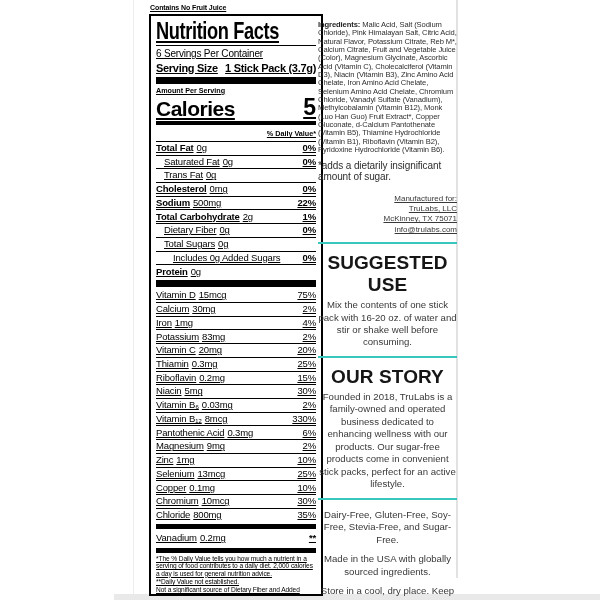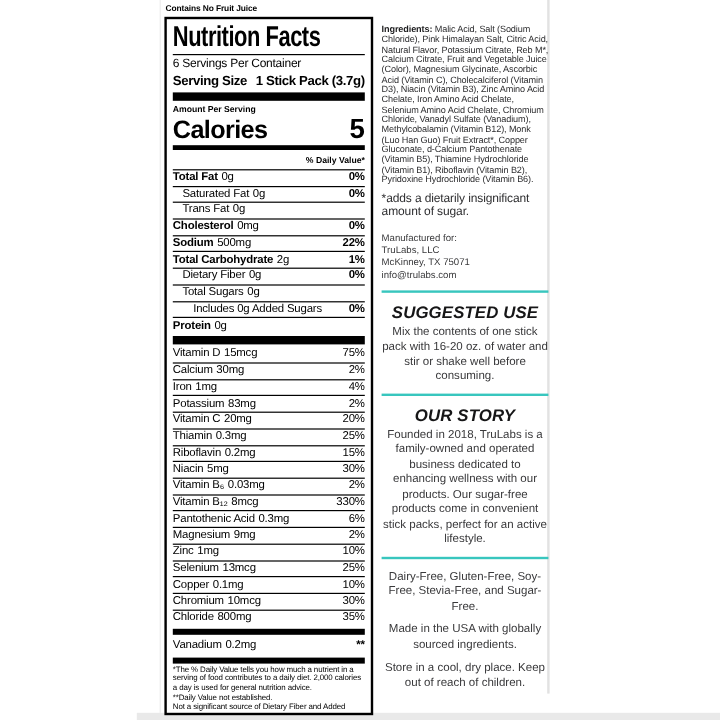--- a/index.html
+++ b/index.html
@@ -9,21 +9,21 @@
     -webkit-font-smoothing:antialiased;
   }
   .page{position:absolute;inset:0;}
 
   
   .edge-left{position:absolute;left:133px;top:0;width:1px;height:594px;background:#ededed;}
   .edge-right{position:absolute;left:456px;top:0;width:2px;height:578px;background:#e2e2e2;}
   .edge-bottom{position:absolute;left:114px;right:0;bottom:0;height:6px;background:#e9e9e9;}
 
   
-  .left-col{position:absolute;left:137px;top:4px;width:174px;color:#000;}
+  .left-col{position:absolute;left:149px;top:4px;width:174px;color:#000;text-decoration:underline;}
   .top-note{font-size:7px;font-weight:bold;letter-spacing:-0.1px;margin:0 0 3px 1px;}
   .nf-box{border:2px solid #000;box-sizing:border-box;width:174px;height:582px;
           padding:3px 5px 2px;overflow:hidden;}
   .nf-title-wrap{border-bottom:1px solid #000;padding-bottom:2px;}
   .nf-title{font-size:24px;font-weight:bold;letter-spacing:-0.5px;line-height:1;
             white-space:nowrap;transform:scaleX(0.76);transform-origin:left center;}
   .servings{font-size:10px;line-height:1.25;margin-top:2px;letter-spacing:-0.2px;}
   .serving-size{display:flex;justify-content:space-between;font-size:11px;font-weight:bold;
                 line-height:1.3;letter-spacing:-0.3px;}
   .bar{background:#000;margin:2px 0;}
@@ -44,24 +44,24 @@
   .ind2{padding-left:17px;}
   .row.van{padding:2.5px 0;}
   #footnotes{margin-top:1px;}
   .fn{font-size:6.6px;line-height:1.12;margin:0 0 1px;letter-spacing:-0.1px;}
 
   
   .right-col{position:absolute;left:318px;top:21px;width:139px;color:#39393b;}
   .ingredients{font-size:7.6px;line-height:1.1;margin:0;letter-spacing:-0.1px;color:#2e2e30;}
   .ingredients .b{color:#1d1d1f;}
   .sugar-note{font-size:10px;line-height:1.1;margin:5px 0 0;letter-spacing:-0.1px;color:#2e2e30;}
-  .mfg{font-size:8px;line-height:1.3;text-align:left;margin-top:12px;}
+  .mfg{font-size:8px;line-height:1.3;text-align:right;margin-top:12px;text-decoration:underline;}
   .tdiv{height:2px;margin-top:7px;background:#38c6be;}
-  .sec-title{font-size:14px;font-weight:bold;text-align:center;margin:8px 0 0;
-             color:#161617;letter-spacing:0.1px;font-style:italic;}
+  .sec-title{font-size:19px;font-weight:bold;text-align:center;margin:8px 0 0;
+             color:#161617;letter-spacing:0.1px;}
   .sec-body{font-size:9.6px;line-height:1.3;text-align:center;margin:3px 0 0;}
   .claims{margin-top:9px;}
   .mt7{margin-top:7px;}
 </style>
 </head>
 <body>
 
 <div class="page">
 
   <div class="edge-left"></div>

